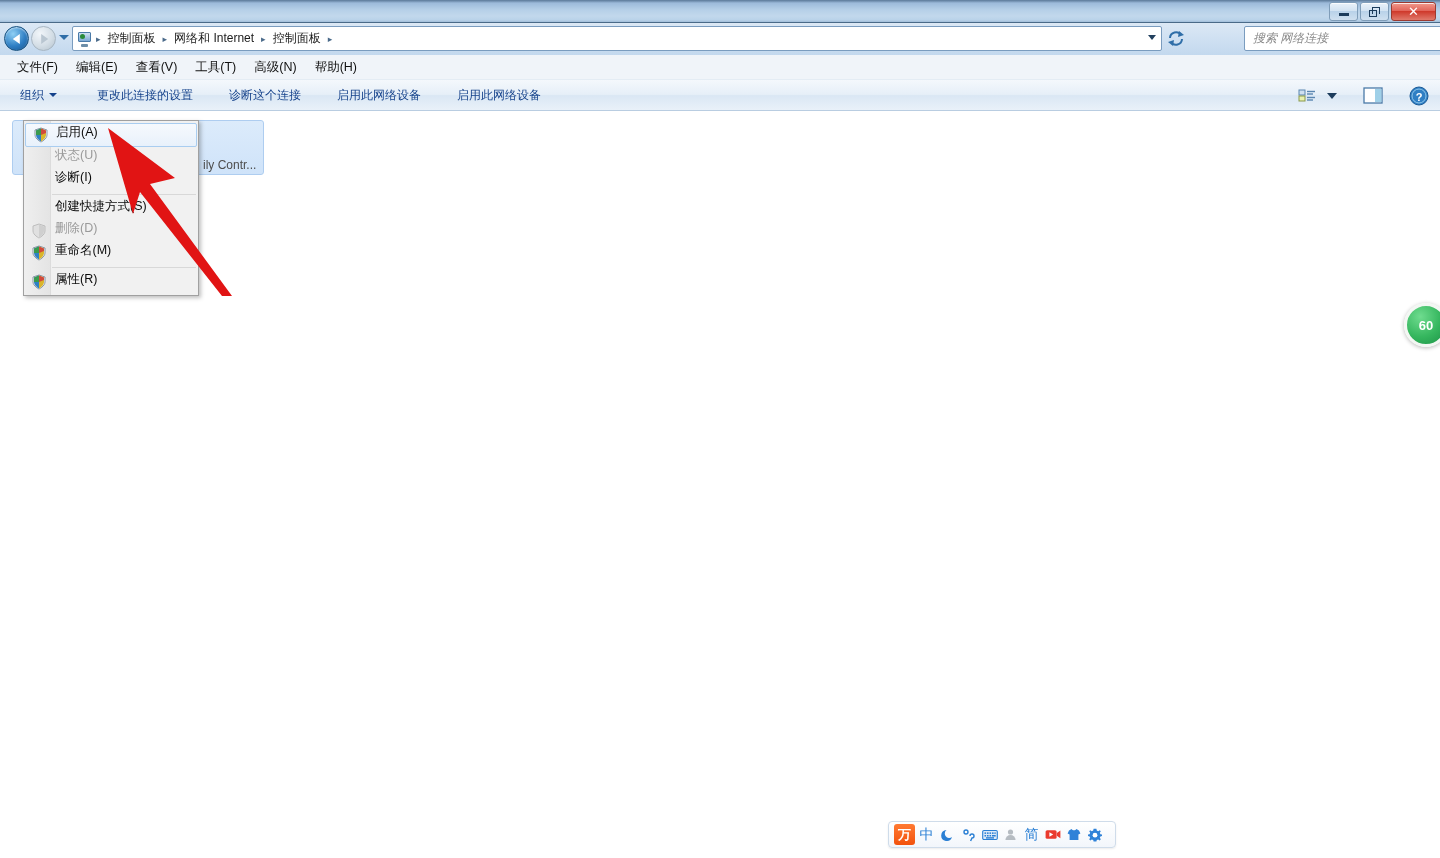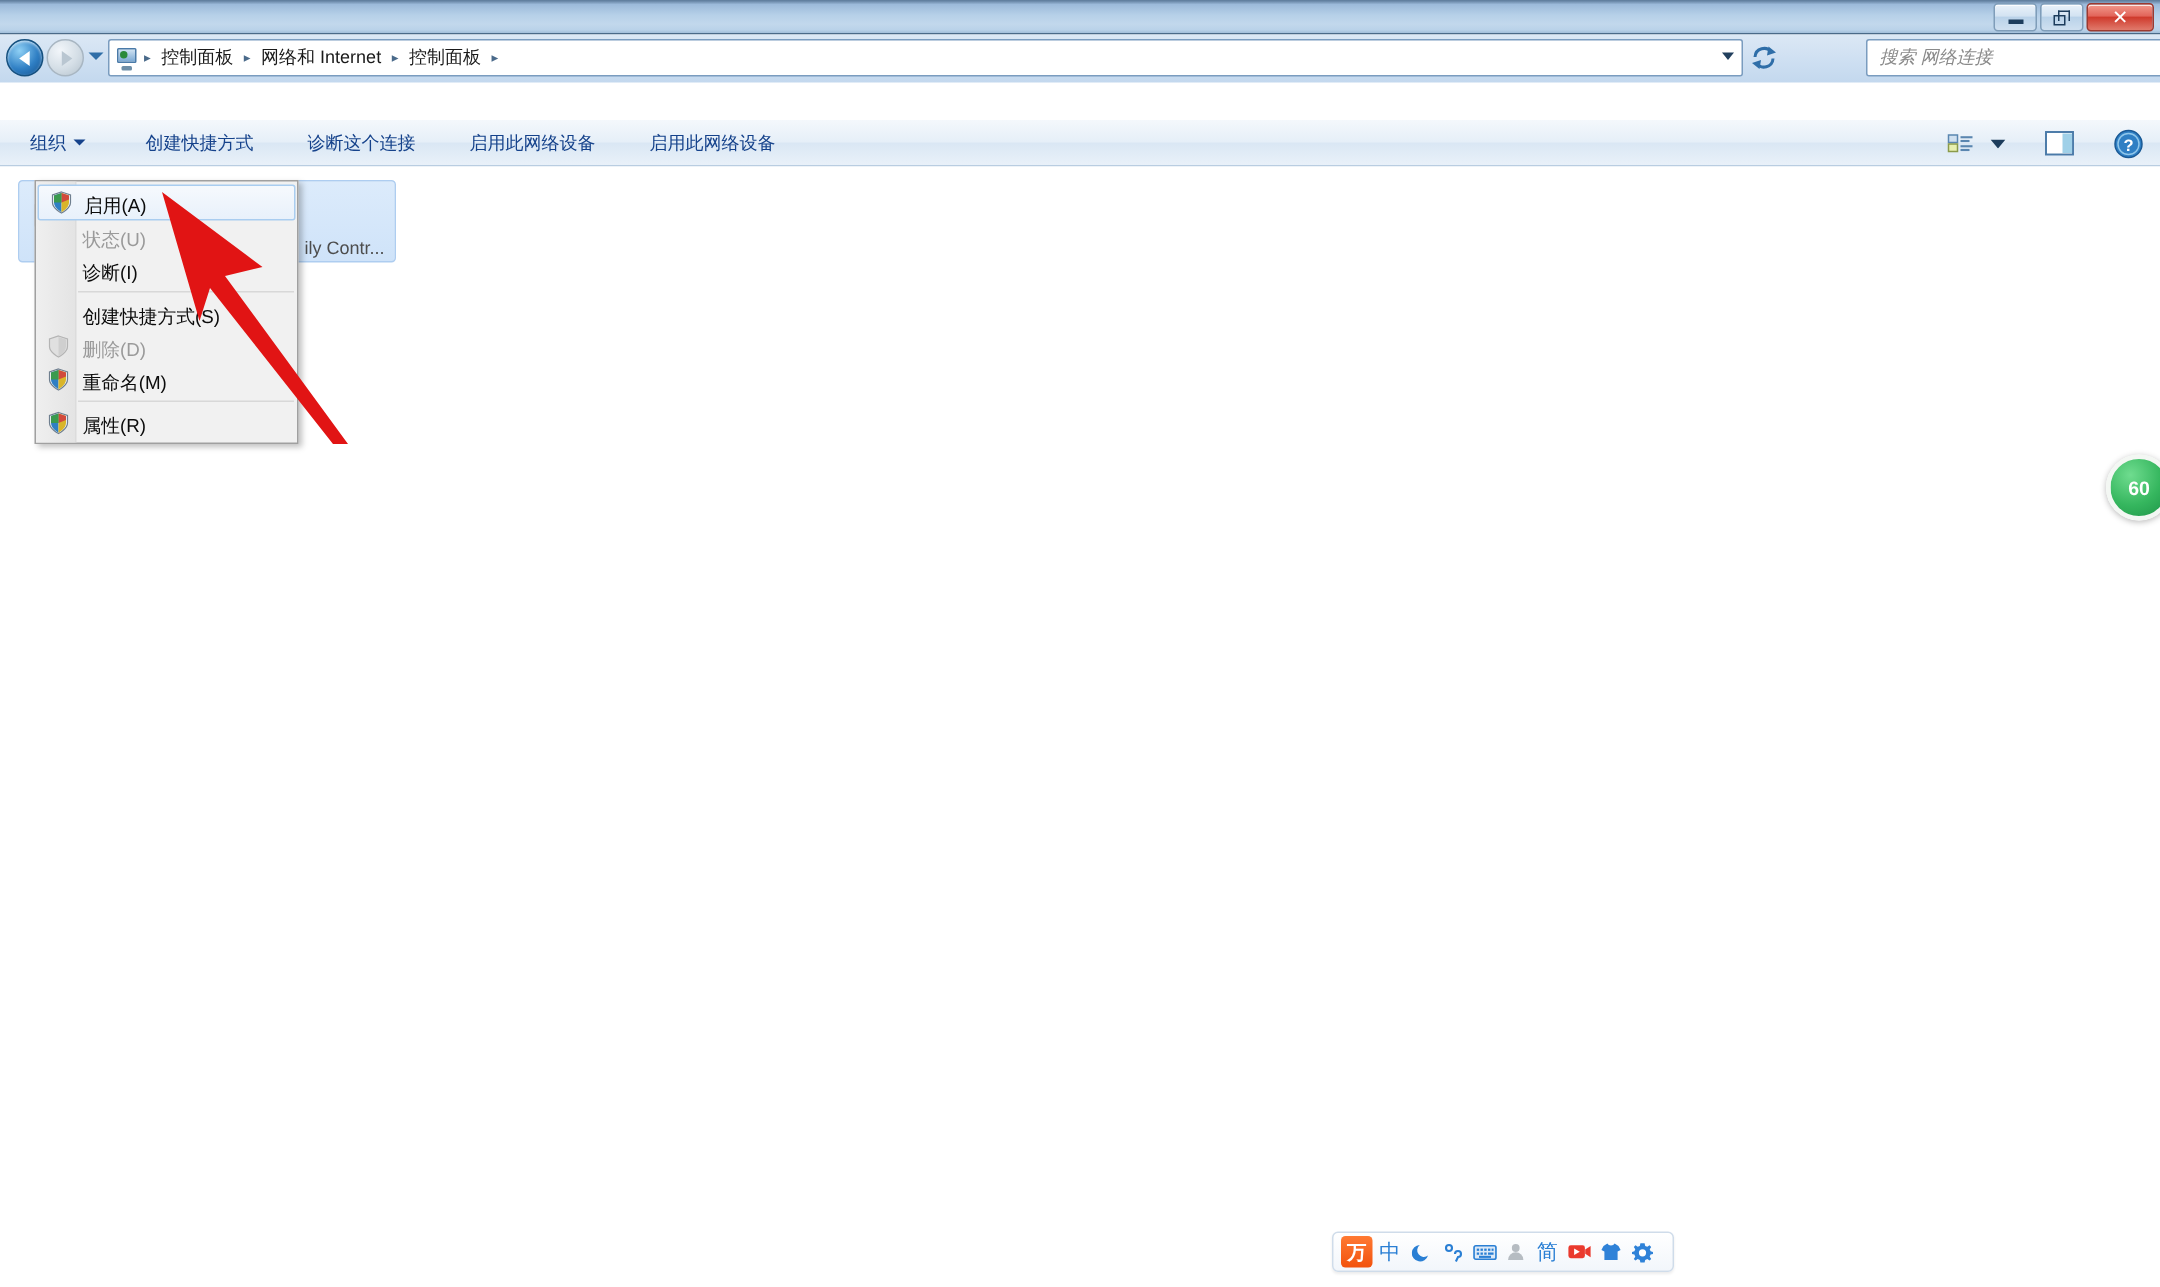--- a/index.html
+++ b/index.html
@@ -214,21 +214,21 @@
     box-shadow:2px 2px 4px rgba(0,0,0,.25);
     padding:2px 0;
     z-index:40;
   }
   #ctxmenu .gutter {
     position:absolute; left:0; top:0; bottom:0; width:27px;
     background:linear-gradient(to right,#efefef,#e4e4e4);
     border-right:1px solid #dcdcdc;
   }
   .cmi {
-    position:relative; height:22px; display:flex; align-items:flex-end;
+    position:relative; height:22px; display:flex; align-items:flex-start;
     padding-left:31px; font-size:12.5px; color:#0b0b0b; cursor:default;
     z-index:2; white-space:nowrap;
   }
   .cmi.disabled { color:#9a9a9a; }
   .cmi.hl {
     background:linear-gradient(to bottom,#f6f9fd,#e8f1fb);
     border:1px solid #a9cdf0; border-radius:2px;
     margin:0 1px; padding-left:30px; height:24px;
   }
   .cmsep { height:1px; background:#d8d8d8; margin:3px 2px 3px 28px; position:relative; z-index:2; }
@@ -337,27 +337,35 @@
       <div class="ph">搜索 网络连接</div>
       <div id="searchicon">
         <svg width="14" height="14" viewBox="0 0 14 14">
           <circle cx="5.5" cy="5.5" r="4" stroke="#2f6ea8" stroke-width="1.6" fill="none"></circle>
           <line x1="8.6" y1="8.6" x2="13" y2="13" stroke="#2f6ea8" stroke-width="2"></line>
         </svg>
       </div>
     </div>
   </div>
 
+  <div id="menubar">
+    <div class="mi">文件(F)</div>
+    <div class="mi">编辑(E)</div>
+    <div class="mi">查看(V)</div>
+    <div class="mi">工具(T)</div>
+    <div class="mi">高级(N)</div>
+    <div class="mi">帮助(H)</div>
+  </div>
 
   <div id="toolbar">
     <div class="tb" style="margin-left:8px">
       <span>组织</span>
       <span class="cv"></span>
     </div>
-    <div class="tb" style="margin-left:14px">创建快捷方式</div>
+    <div class="tb" style="margin-left:14px">更改此连接的设置</div>
     <div class="tb" style="margin-left:10px">诊断这个连接</div>
     <div class="tb" style="margin-left:10px">启用此网络设备</div>
     <div class="tb" style="margin-left:10px">启用此网络设备</div>
 
     <div id="tbright">
       <div class="tbicon">
         <svg width="18" height="16" viewBox="0 0 18 16">
           <rect x="1" y="2" width="6" height="5" fill="#cfe0f0" stroke="#5a86b0"></rect>
           <rect x="1" y="8" width="6" height="5" fill="#e8f0b0" stroke="#8a9a4a"></rect>
           <line x1="9" y1="3.5" x2="17" y2="3.5" stroke="#5a86b0" stroke-width="1.4"></line>

